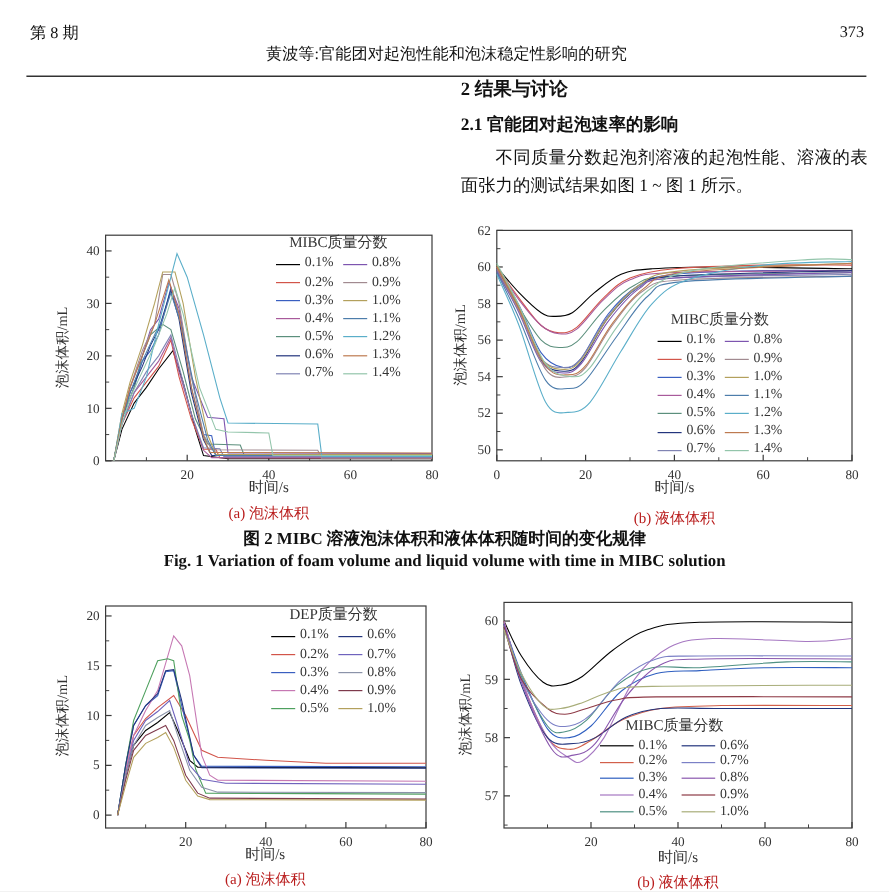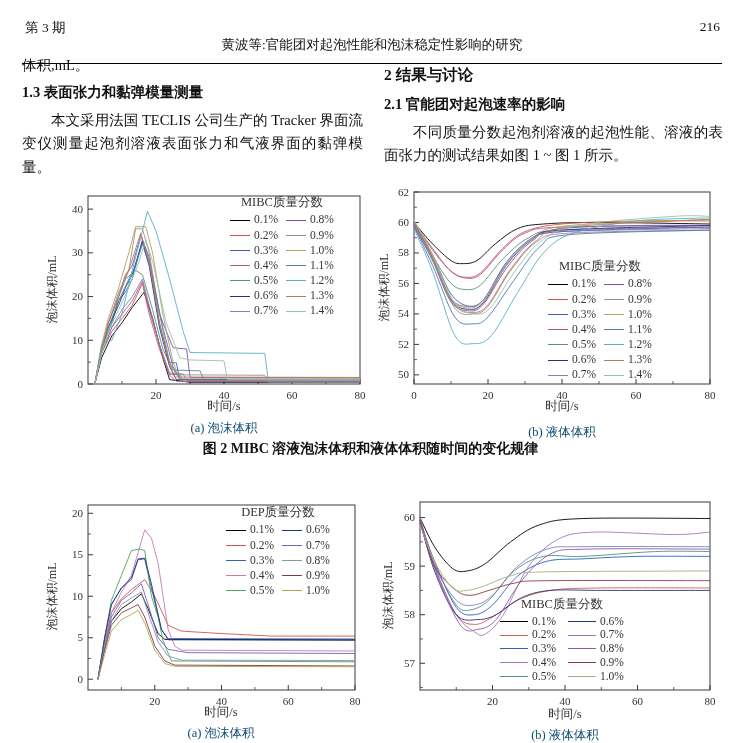--- a/index.html
+++ b/index.html
@@ -22,48 +22,43 @@
   
   .figcap{position:absolute;left:0;width:741px;text-align:center;font-weight:bold;}
   .figcap-zh{top:440px;font-size:14px;}
   .figcap-en{top:461px;font-size:14px;}
   
   .chart{position:absolute;}
   .chart svg{position:absolute;left:0;top:0;overflow:visible;}
   .ylabel{position:absolute;font-size:12px;color:#333;text-align:center;
           transform:rotate(-90deg);transform-origin:center;white-space:nowrap;}
   .xlabel{position:absolute;width:80px;text-align:center;font-size:12.5px;color:#333;}
-  .subcap{position:absolute;width:120px;text-align:center;font-size:12.5px;color:#0c4a6e;}
+  .subcap{position:absolute;width:120px;text-align:center;font-size:12.5px;color:#b91c1c;}
   .legend{position:absolute;font-size:11.5px;color:#333;line-height:1;}
   .legend .lg-title{text-align:center;margin-bottom:4px;font-size:12.5px;}
   .legend .lg-cols{display:flex;}
   .legend .lg-col{display:flex;flex-direction:column;}
   .legend .lg-row{display:flex;align-items:center;height:15.2px;}
   .legend.tight .lg-row{height:13.8px;}
   .legend .sw{display:inline-block;width:20px;height:0;border-top:1.4px solid #000;margin-right:4px;}
   .legend.wide .sw{width:28px;}
   .legend .lg-col + .lg-col{margin-left:8px;}
   .legend.wide .lg-col + .lg-col{margin-left:12px;}
 </style>
 </head>
 <body>
 
 <div class="page">
 
   <div class="header">
-    <span class="issue">第 3 期</span>
+    <span class="issue">第 8 期</span>
     <span class="htitle">黄波等:官能团对起泡性能和泡沫稳定性影响的研究</span>
-    <span class="pageno">216</span>
-  </div>
-
-  <div class="col col-left">
-    <p class="lead">体积,mL。</p>
-    <h3 class="subsec">1.3  表面张力和黏弹模量测量</h3>
-    <p class="para">本文采用法国 TECLIS 公司生产的 Tracker 界面流变仪测量起泡剂溶液表面张力和气液界面的黏弹模量。</p>
-  </div>
+    <span class="pageno">373</span>
+  </div>
+
 
   <div class="col col-right">
     <h2 class="sec">2   结果与讨论</h2>
     <h3 class="subsec">2.1  官能团对起泡速率的影响</h3>
     <p class="para">不同质量分数起泡剂溶液的起泡性能、溶液的表面张力的测试结果如图 1 ~ 图 1 所示。</p>
   </div>
 
   <div class="chart" style="left:38px;top:184px;width:334px;height:260px;">
     <svg id="svg-a" width="334" height="222">
         <rect x="50" y="12" width="272" height="188" fill="none" stroke="#3a3a3a" stroke-width="1"></rect>
@@ -294,20 +289,21 @@
               <span>1.4%</span>
             </div>
           </div>
         </div>
       </div>
     <div class="xlabel" style="left:148px;top:218px;">时间/s</div>
     <div class="subcap" style="left:128px;top:244px;">(b) 液体体积</div>
   </div>
 
   <div class="figcap figcap-zh">图 2   MIBC 溶液泡沫体积和液体体积随时间的变化规律</div>
+  <div class="figcap figcap-en">Fig. 1   Variation of foam volume and liquid volume with time in MIBC solution</div>
 
   <div class="chart" style="left:38px;top:494px;width:334px;height:250px;">
     <svg id="svg-c" width="334" height="220">
         <rect x="50" y="11" width="267" height="185" fill="none" stroke="#3a3a3a" stroke-width="1"></rect>
         <line x1="116.75" y1="196" x2="116.75" y2="191" stroke="#3a3a3a" stroke-width="1"></line>
         <text x="116.75" y="211" text-anchor="middle" style="font-family:'Liberation Serif',serif;font-size:11px;fill:#333;">20</text>
         <line x1="183.5" y1="196" x2="183.5" y2="191" stroke="#3a3a3a" stroke-width="1"></line>
         <text x="183.5" y="211" text-anchor="middle" style="font-family:'Liberation Serif',serif;font-size:11px;fill:#333;">40</text>
         <line x1="250.25" y1="196" x2="250.25" y2="191" stroke="#3a3a3a" stroke-width="1"></line>
         <text x="250.25" y="211" text-anchor="middle" style="font-family:'Liberation Serif',serif;font-size:11px;fill:#333;">60</text>

